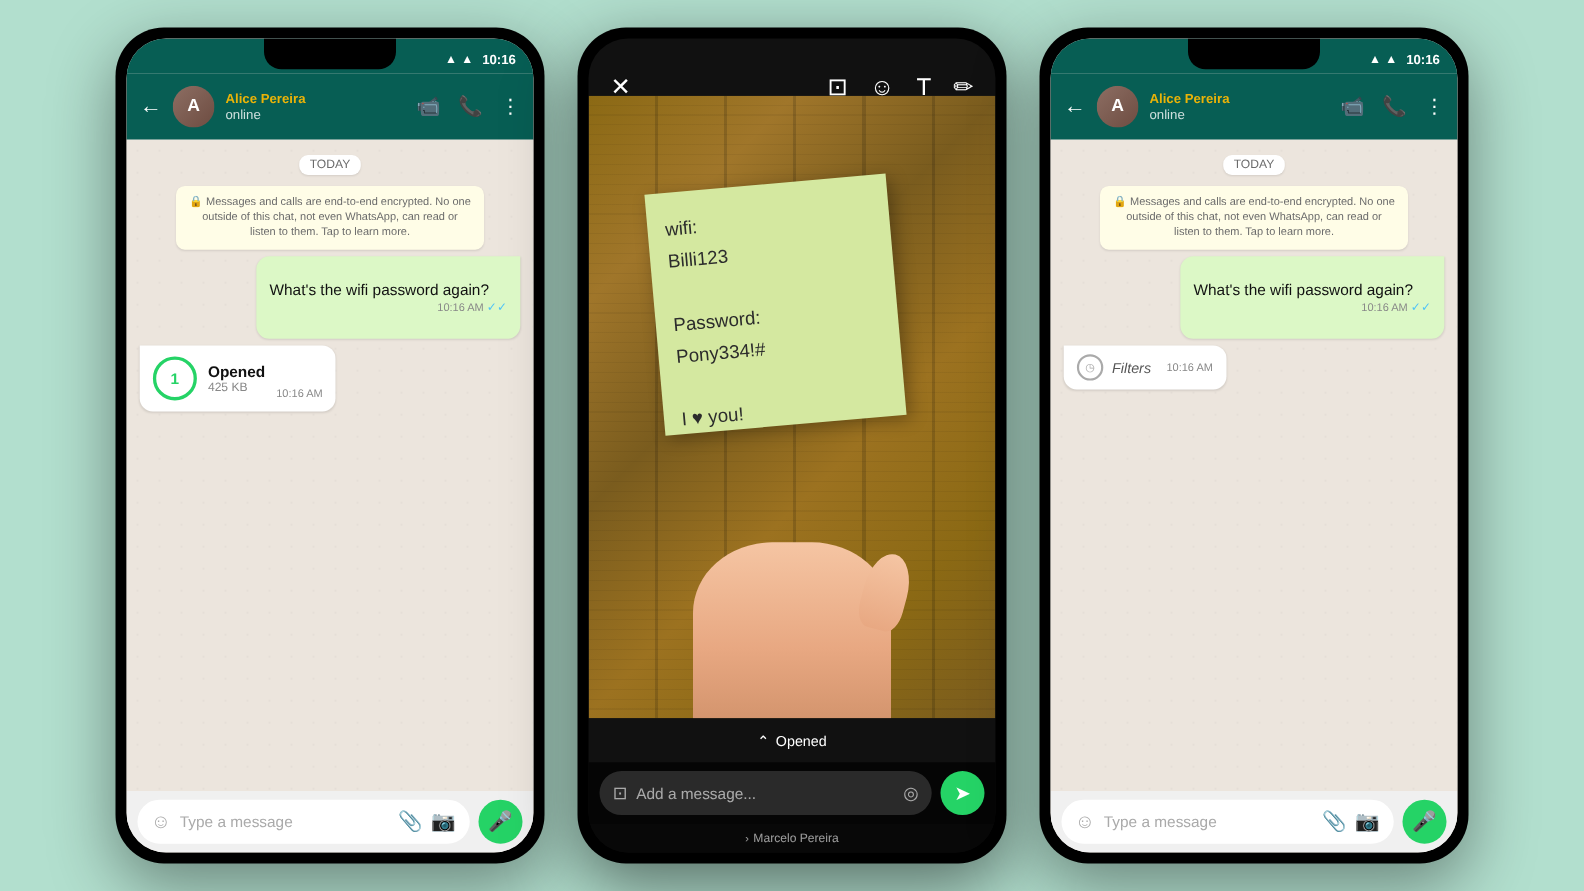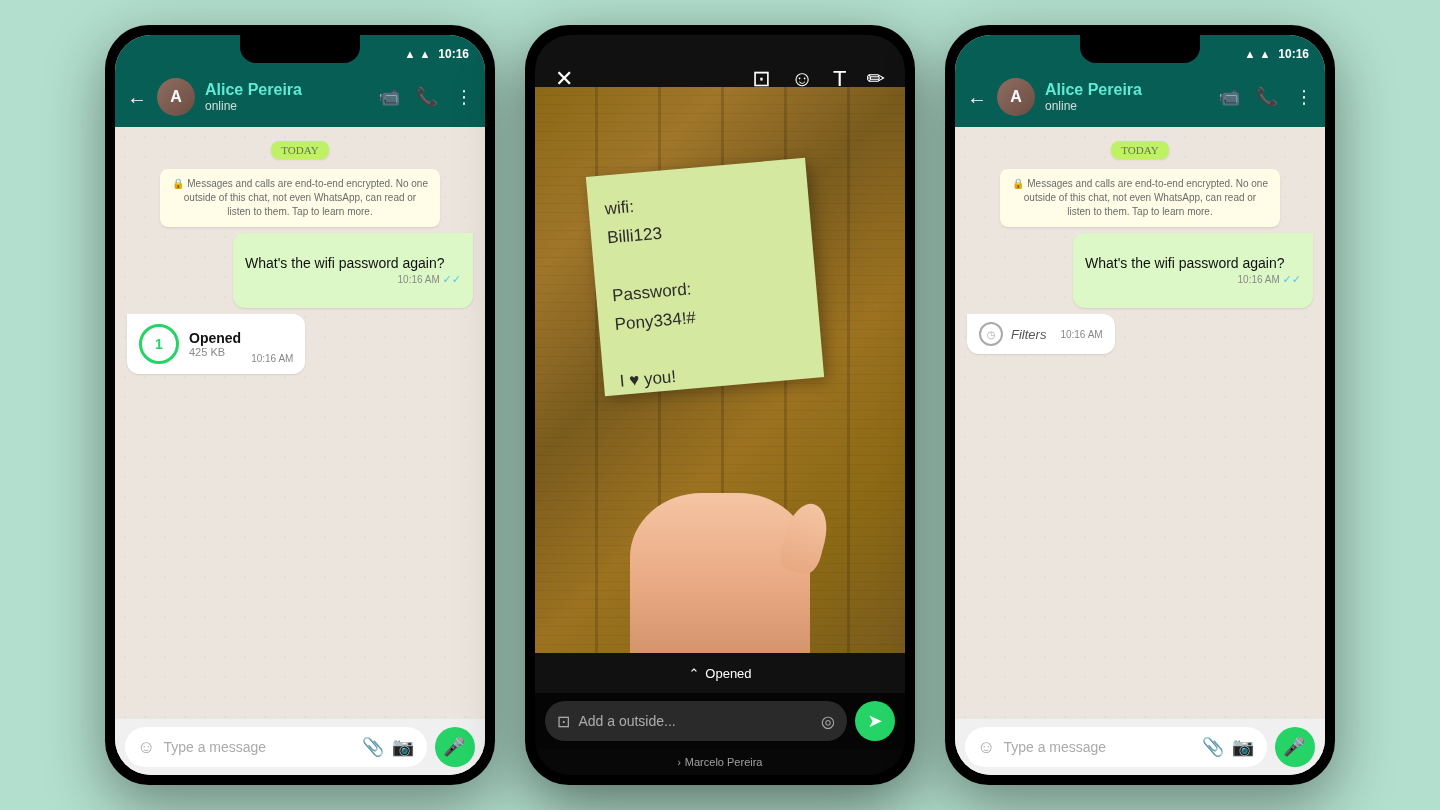--- a/index.html
+++ b/index.html
@@ -98,22 +98,22 @@
       align-items: center;
       justify-content: center;
       color: white;
       font-size: 16px;
       font-weight: bold;
     }
     .contact-info {
       flex: 1;
     }
     .contact-name {
-      color: #5eead4;
-      font-size: 16px;
+      color: #eab308;
+      font-size: 12px;
       font-weight: 600;
     }
     .contact-status {
       color: rgba(255,255,255,0.8);
       font-size: 12px;
     }
     .header-icons {
       display: flex;
       gap: 16px;
       color: white;
@@ -135,28 +135,27 @@
       position: absolute;
       inset: 0;
       opacity: 0.07;
       background-image: radial-gradient(circle, #888 1px, transparent 1px);
       background-size: 20px 20px;
     }
 
     
     .date-badge {
       align-self: center;
-      background: #bef264;
+      background: #ffffff;
       color: #6b6b6b;
       font-size: 11px;
       padding: 3px 10px;
       border-radius: 8px;
       box-shadow: 0 1px 2px rgba(0,0,0,0.1);
       margin: 4px 0;
-      font-family: Liberation Serif, serif;
     }
 
     
     .encryption-notice {
       align-self: center;
       background: #fffde7;
       color: #6b6b6b;
       font-size: 10px;
       padding: 8px 12px;
       border-radius: 8px;
@@ -578,21 +577,21 @@
     </div>
 
     <div class="filters-bar">
       <span>⌃</span>
       <span>Opened</span>
     </div>
 
     <div class="caption-bar">
       <div class="caption-pill">
         <span class="caption-icon">⊡</span>
-        <span class="caption-placeholder">Add a outside...</span>
+        <span class="caption-placeholder">Add a message...</span>
         <span class="one-time-icon">◎</span>
       </div>
       <div class="send-btn">➤</div>
     </div>
 
     <div class="marcelo-credit">
       <span class="chevron-right">›</span>
       <span>Marcelo Pereira</span>
     </div>
 

